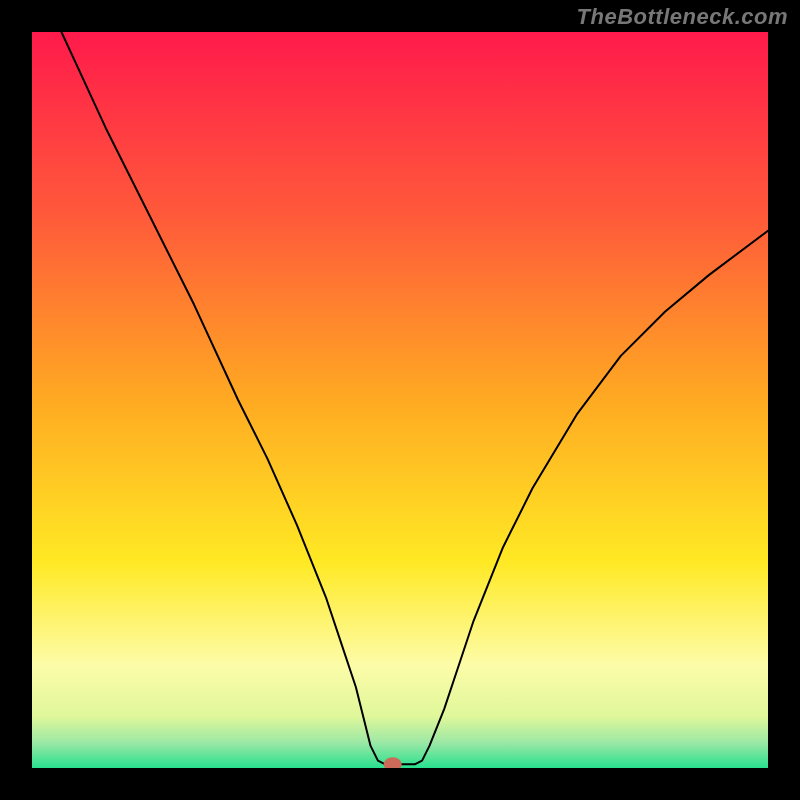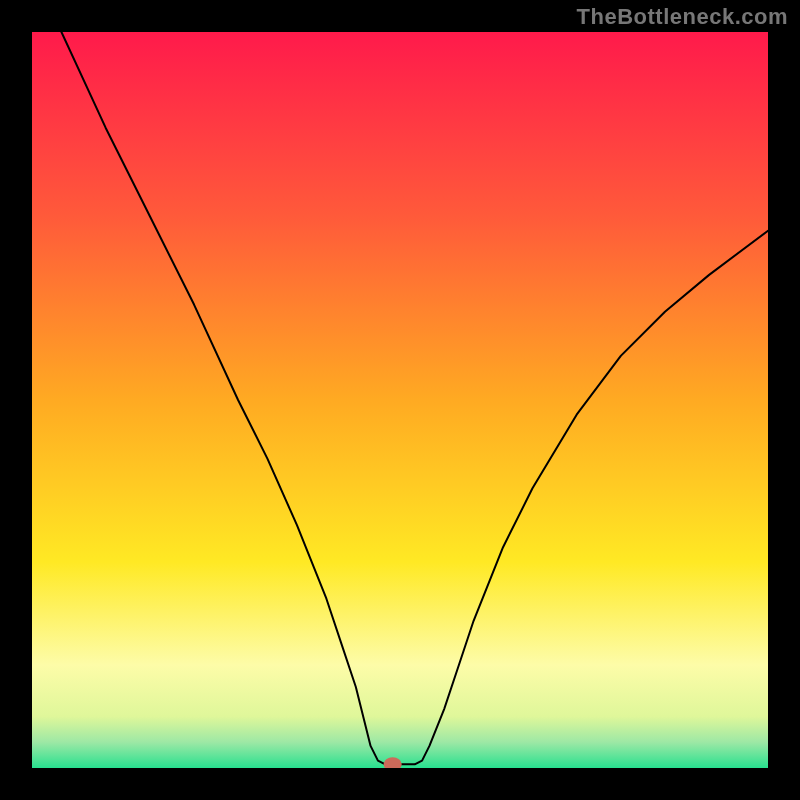--- a/index.html
+++ b/index.html
@@ -19,20 +19,21 @@
   }
   .watermark {
     position: absolute;
     top: 4px;
     right: 12px;
     color: #777;
     font-size: 22px;
     font-weight: 600;
     letter-spacing: 0.5px;
     z-index: 5;
+    font-style: italic;
   }
   .plot {
     position: absolute;
     box-sizing: border-box;
     background: #000;
   }
   svg {
     display: block;
   }
   .marker {

